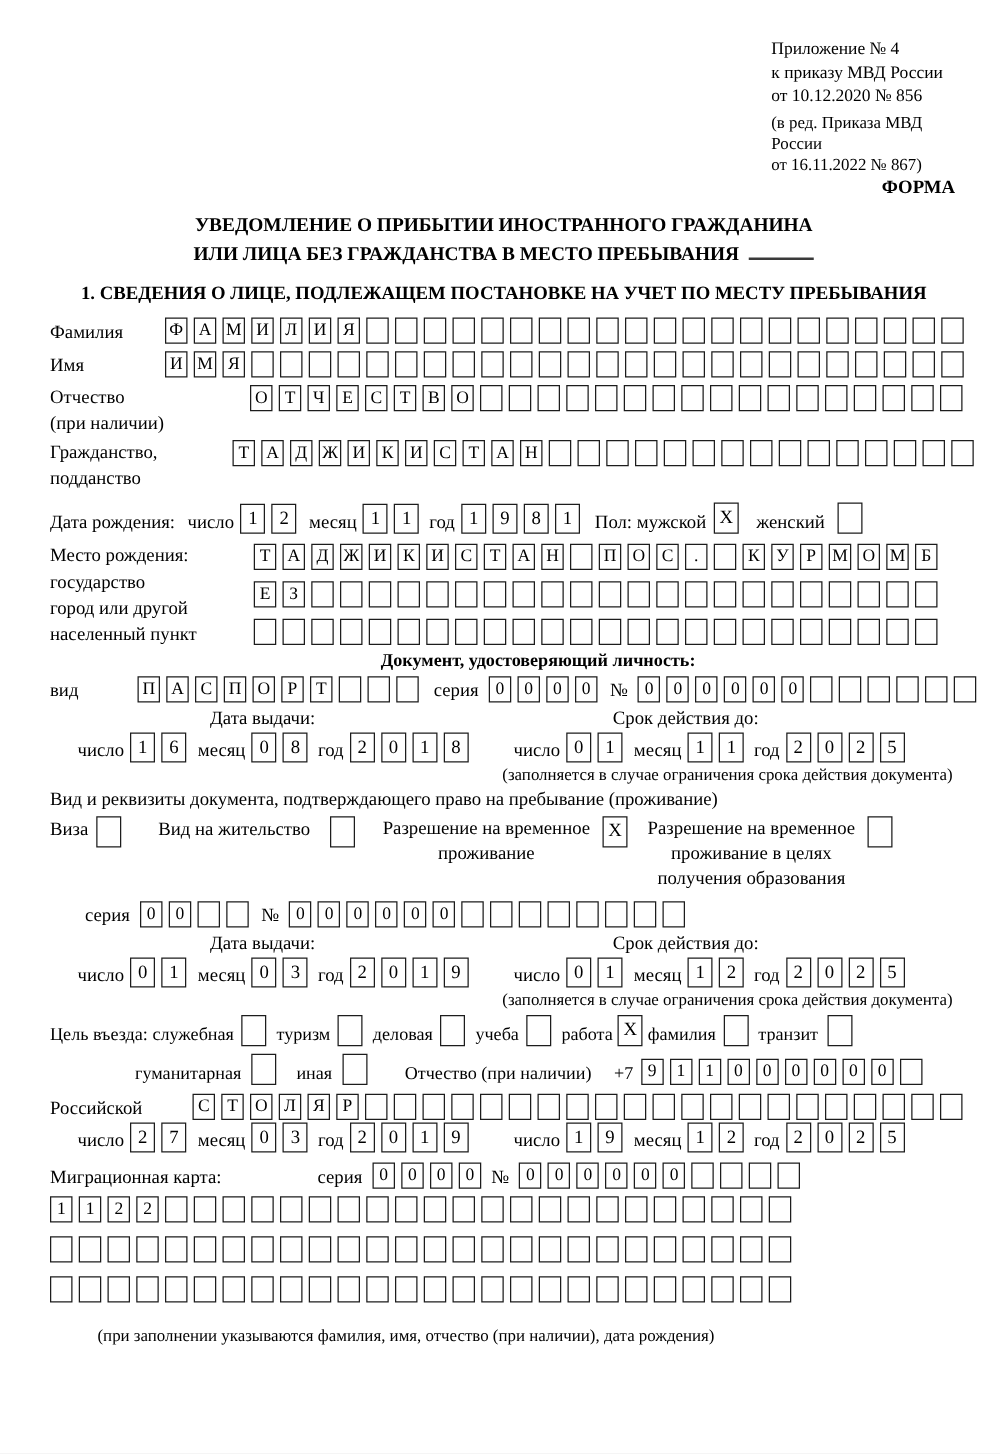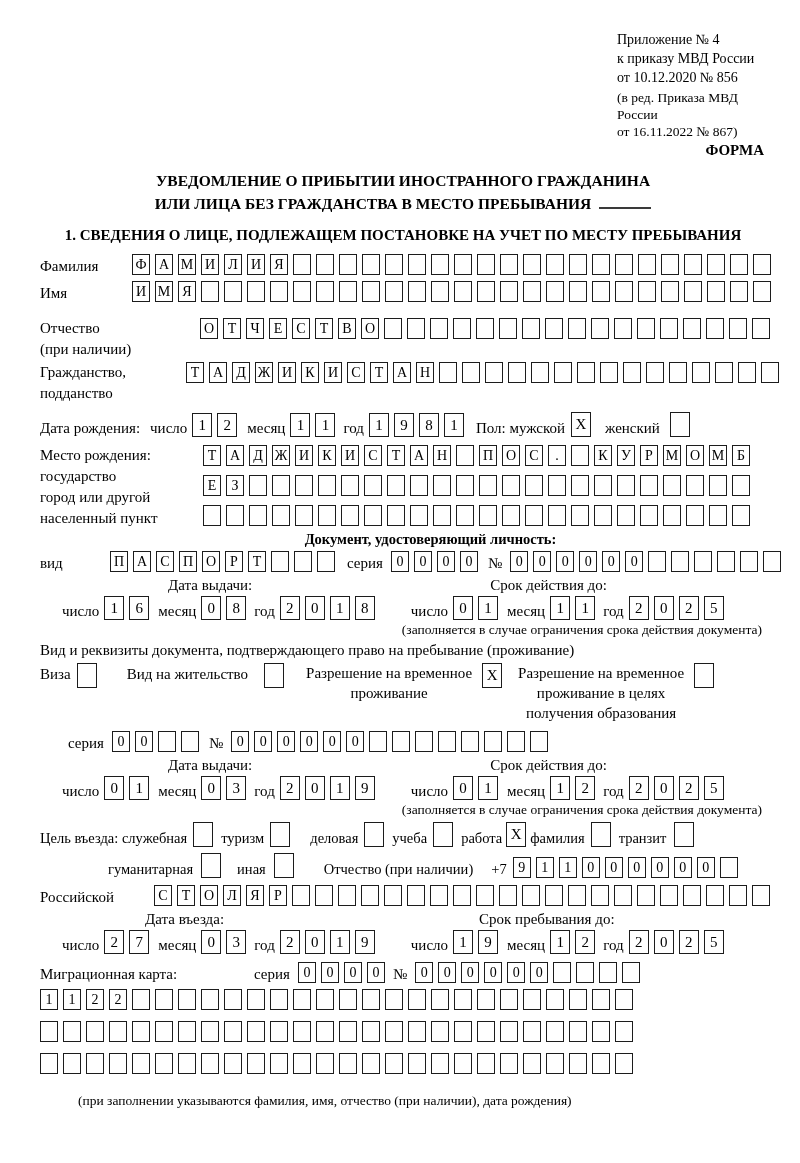--- a/index.html
+++ b/index.html
@@ -122,21 +122,21 @@
         <span class="cell"></span>
         <span class="cell"></span>
         <span class="cell"></span>
         <span class="cell"></span>
         <span class="cell"></span>
         <span class="cell"></span>
         <span class="cell"></span>
       </span>
   </div>
 
-  <div class="row top" style="margin-top:16px">
+  <div class="row top" style="margin-top:6px">
     <span class="lblcol" style="width:160px">
       <span>Отчество</span>
       <span>(при наличии)</span>
     </span>
     <span class="cells">
         <span class="cell">О</span>
         <span class="cell">Т</span>
         <span class="cell">Ч</span>
         <span class="cell">Е</span>
         <span class="cell">С</span>
@@ -501,21 +501,21 @@
 
   <div class="row" style="margin-top:4px">
     <span class="lbl-sm">Цель въезда: служебная</span>
     <span class="cells boxes" style="margin-left:6px">
         <span class="cell"></span>
       </span>
     <span class="lbl-sm" style="margin-left:8px">туризм</span>
     <span class="cells boxes" style="margin-left:6px">
         <span class="cell"></span>
       </span>
-    <span class="lbl-sm" style="margin-left:20px">деловая</span>
+    <span class="lbl-sm" style="margin-left:8px">деловая</span>
     <span class="cells boxes" style="margin-left:6px">
         <span class="cell"></span>
       </span>
     <span class="lbl-sm" style="margin-left:8px">учеба</span>
     <span class="cells boxes" style="margin-left:6px">
         <span class="cell"></span>
       </span>
     <span class="lbl-sm" style="margin-left:8px">работа</span>
     <span class="cells boxes" style="margin-left:4px">
         <span class="cell">X</span>
@@ -581,24 +581,20 @@
         <span class="cell"></span>
         <span class="cell"></span>
         <span class="cell"></span>
         <span class="cell"></span>
         <span class="cell"></span>
         <span class="cell"></span>
         <span class="cell"></span>
       </span>
   </div>
 
-  <div class="row" style="margin-top:5px">
-    <span class="lbl" style="margin-left:105px">Дата въезда:</span>
-    <span class="lbl" style="margin-left:255px">Срок пребывания до:</span>
-  </div>
 
   <div class="row" style="margin-top:2px; margin-left:22px">
     <span class="lbl">число</span>
     <span class="cells dates" style="margin-left:5px">
         <span class="cell">2</span>
         <span class="cell">7</span>
       </span>
     <span class="lbl" style="margin-left:9px">месяц</span>
     <span class="cells dates" style="margin-left:5px">
         <span class="cell">0</span>

